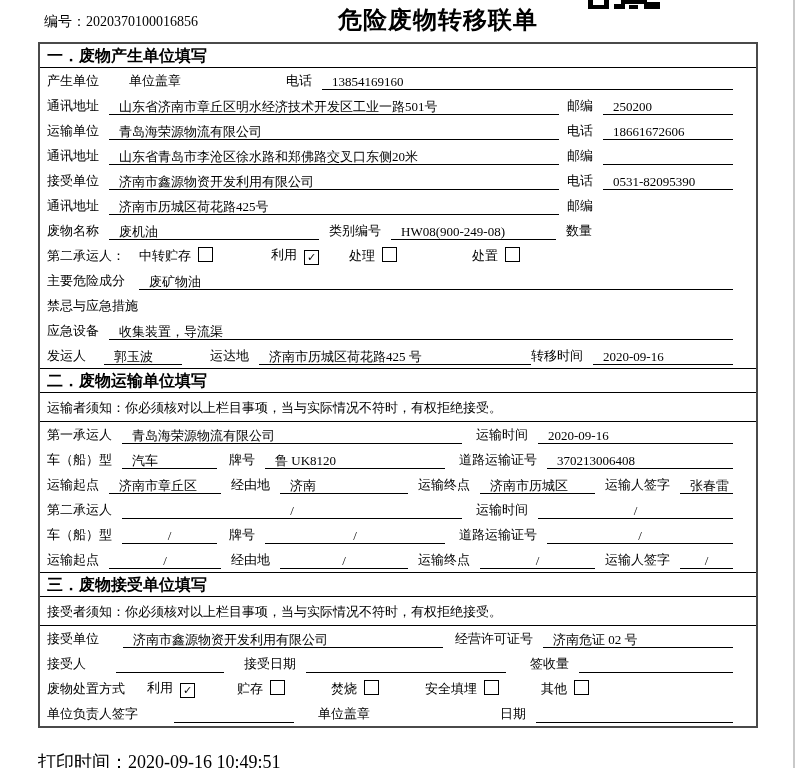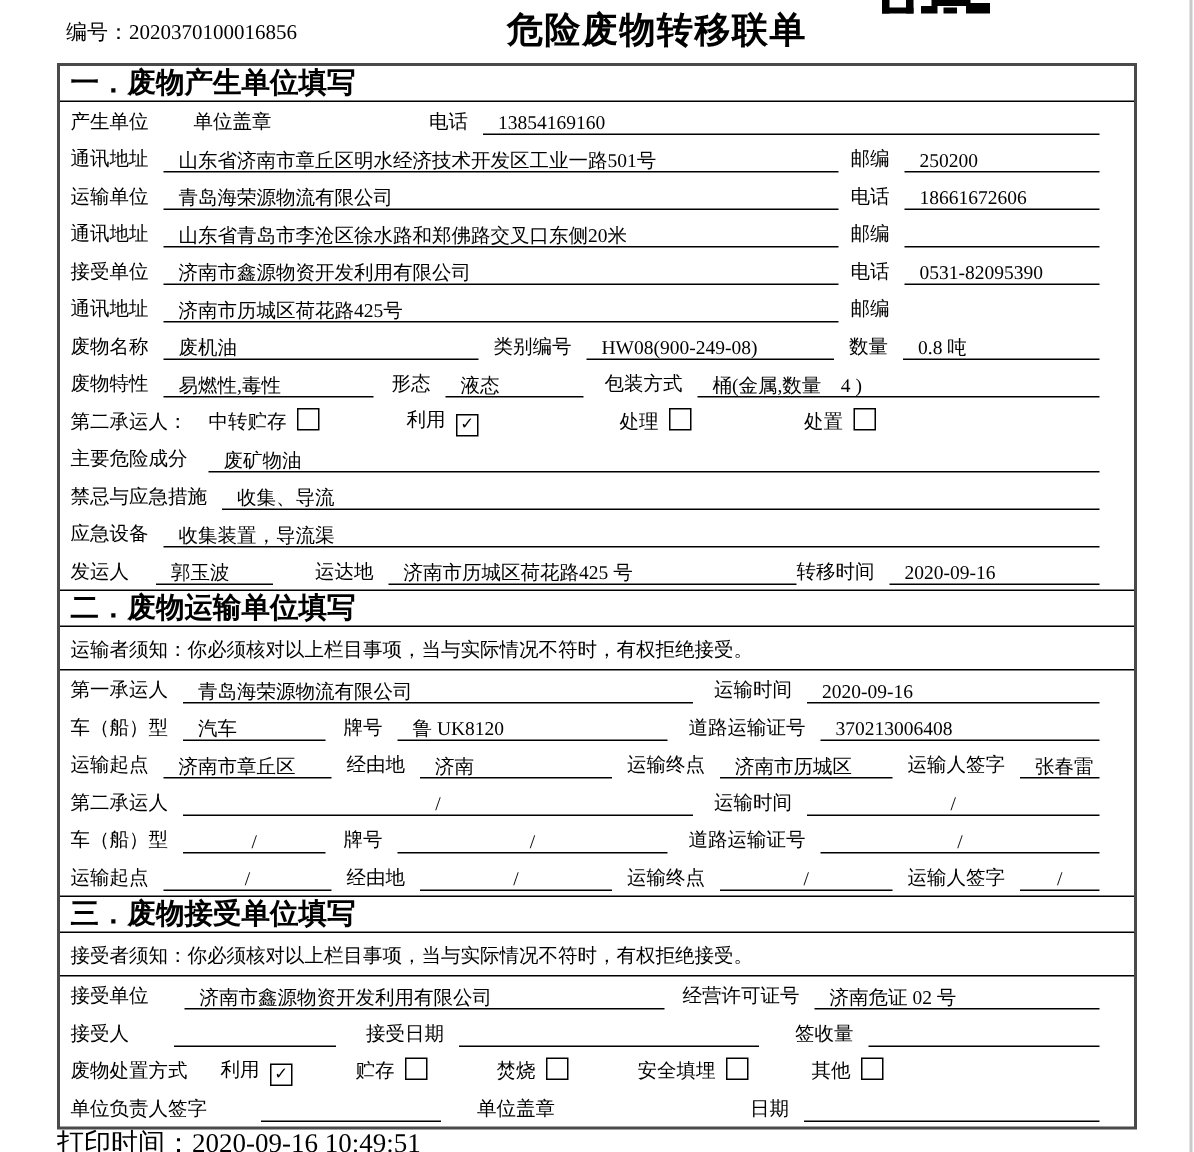--- a/index.html
+++ b/index.html
@@ -12,21 +12,21 @@
   .doc-title{position:absolute;left:120px;right:40px;top:4px;text-align:center;font-size:24px;font-weight:bold;letter-spacing:1px;}
   .qr{position:absolute;top:0;left:588px;width:74px;height:9px;}
   .qr div{position:absolute;background:#000;}
   .qr .q1{left:0;top:0;width:21px;height:9px;background:transparent;border-left:5px solid #000;border-right:5px solid #000;border-bottom:4px solid #000;box-sizing:border-box;}
   .qr .q2{left:26px;top:4px;width:11px;height:5px;}
   .qr .q3{left:33px;top:0;width:26px;height:4px;}
   .qr .q4{left:41px;top:5px;width:9px;height:4px;}
   .qr .q5{left:56px;top:2px;width:16px;height:7px;}
   
   .tbl{position:absolute;left:38px;top:42px;width:720px;border:2px solid #4a4a4a;box-sizing:border-box;background:#fff;}
-  .sec-h{height:23px;line-height:23px;font-weight:bold;padding:0 7px;border-bottom:1px solid #000;font-size:19px;}
+  .sec-h{height:23px;line-height:23px;font-weight:bold;padding:0 7px;border-bottom:1px solid #000;font-size:16px;}
   .sec-h.bt{border-top:1px solid #000;}
   .notice{height:28px;line-height:30px;padding:0 7px;border-bottom:1px solid #000;white-space:nowrap;}
   .row{display:flex;align-items:flex-end;height:25px;padding:0 23px 3px 7px;box-sizing:border-box;}
   .row.cb{align-items:center;padding-bottom:0;}
   .lbl{white-space:nowrap;flex:none;}
   .fld{border-bottom:1px solid #000;height:17px;line-height:17px;padding-left:10px;margin-left:10px;box-sizing:border-box;white-space:nowrap;flex:none;}
   .fld.ctr{text-align:center;padding-left:0;}
   .flex1{flex:1 1 auto;}
   .box{display:inline-block;width:13px;height:13px;border:1.5px solid #000;margin-left:7px;text-align:center;line-height:12px;font-size:11px;vertical-align:-2px;box-sizing:content-box;}
   .opt{white-space:nowrap;flex:none;}
@@ -94,48 +94,38 @@
       <span class="fld" style="width:450px">济南市历城区荷花路425号</span>
       <span class="lbl" style="margin-left:8px">邮编</span>
     </div>
 
     <div class="row">
       <span class="lbl">废物名称</span>
       <span class="fld" style="width:210px">废机油</span>
       <span class="lbl" style="margin-left:10px">类别编号</span>
       <span class="fld" style="width:165px">HW08(900-249-08)</span>
       <span class="lbl" style="margin-left:10px">数量</span>
-      <span class="fld flex1">0.8 吨</span>
-    </div>
-
-    <div class="row">
-      <span class="lbl">废物特性</span>
-      <span class="fld" style="width:140px">易燃性,毒性</span>
-      <span class="lbl" style="margin-left:12px">形态</span>
-      <span class="fld" style="width:92px">液态</span>
-      <span class="lbl" style="margin-left:14px">包装方式</span>
-      <span class="fld flex1">桶(金属,数量　4 )</span>
-    </div>
+    </div>
+
 
     <div class="row cb">
       <span class="lbl">第二承运人：</span>
       <span class="opt" style="margin-left:14px"><span>中转贮存</span><span class="box"></span></span>
       <span class="opt" style="margin-left:58px"><span>利用</span><span class="box">✓</span></span>
-      <span class="opt" style="margin-left:94px"><span>处理</span><span class="box"></span></span>
+      <span class="opt" style="margin-left:30px"><span>处理</span><span class="box"></span></span>
       <span class="opt" style="margin-left:75px"><span>处置</span><span class="box"></span></span>
     </div>
 
     <div class="row">
       <span class="lbl">主要危险成分</span>
       <span class="fld flex1" style="margin-left:14px">废矿物油</span>
     </div>
 
     <div class="row">
       <span class="lbl">禁忌与应急措施</span>
-      <span class="fld flex1">收集、导流</span>
     </div>
 
     <div class="row">
       <span class="lbl">应急设备</span>
       <span class="fld flex1">收集装置，导流渠</span>
     </div>
 
     <div class="row">
       <span class="lbl">发运人</span>
       <span class="fld" style="width:78px;margin-left:18px">郭玉波</span>

